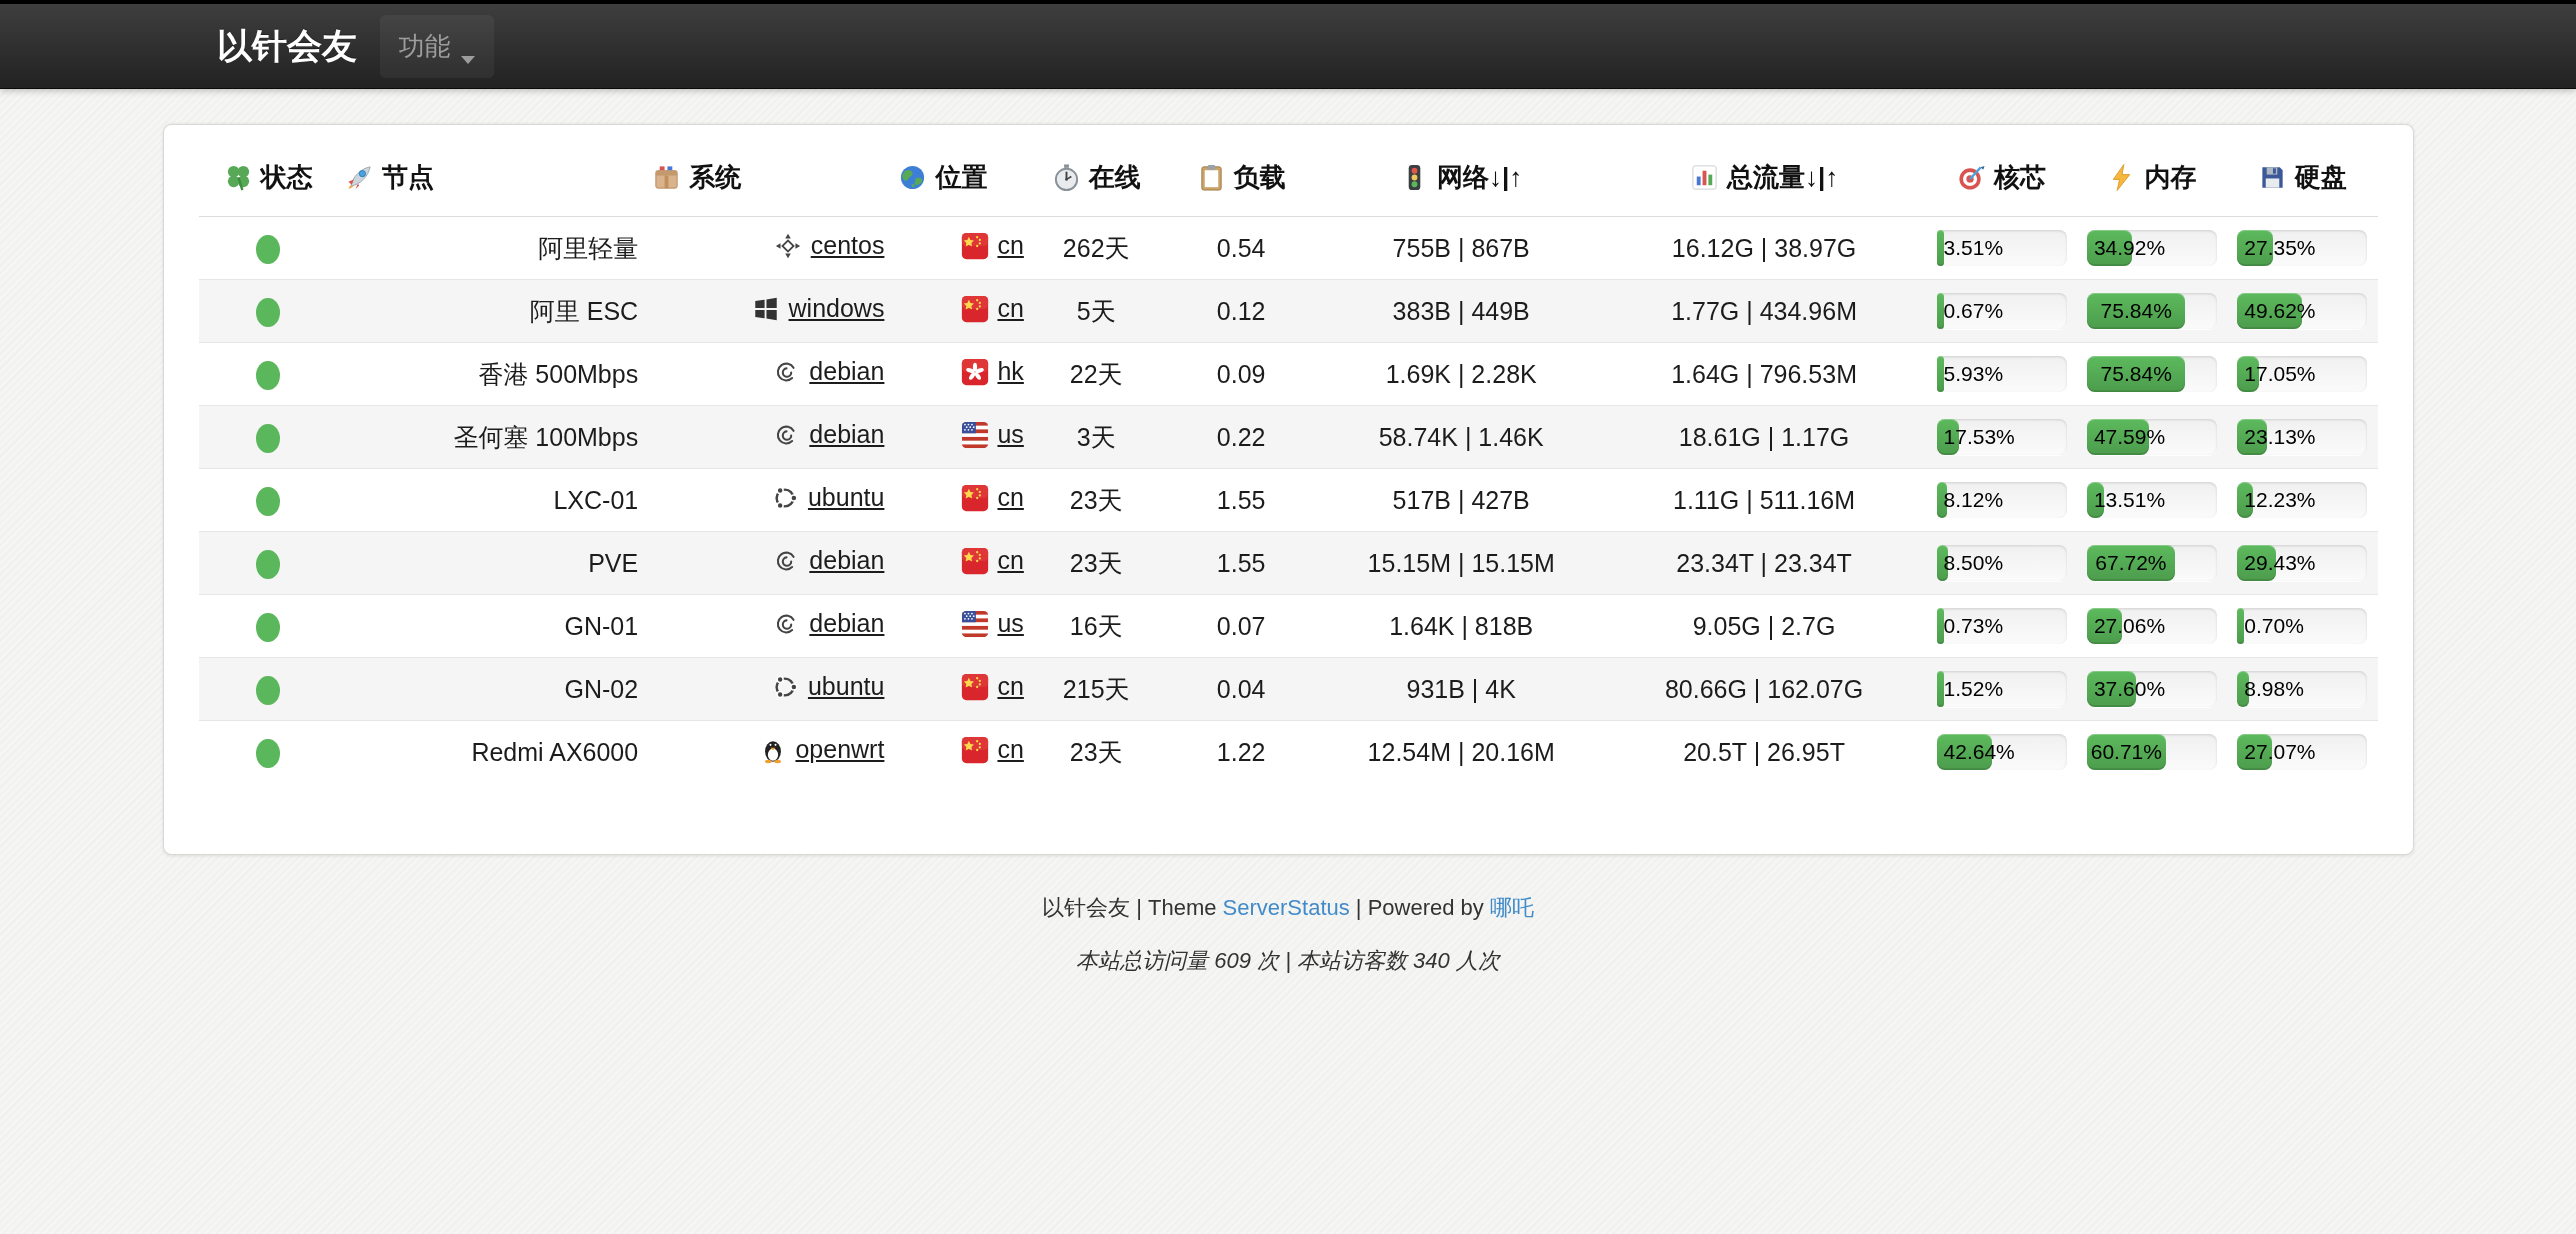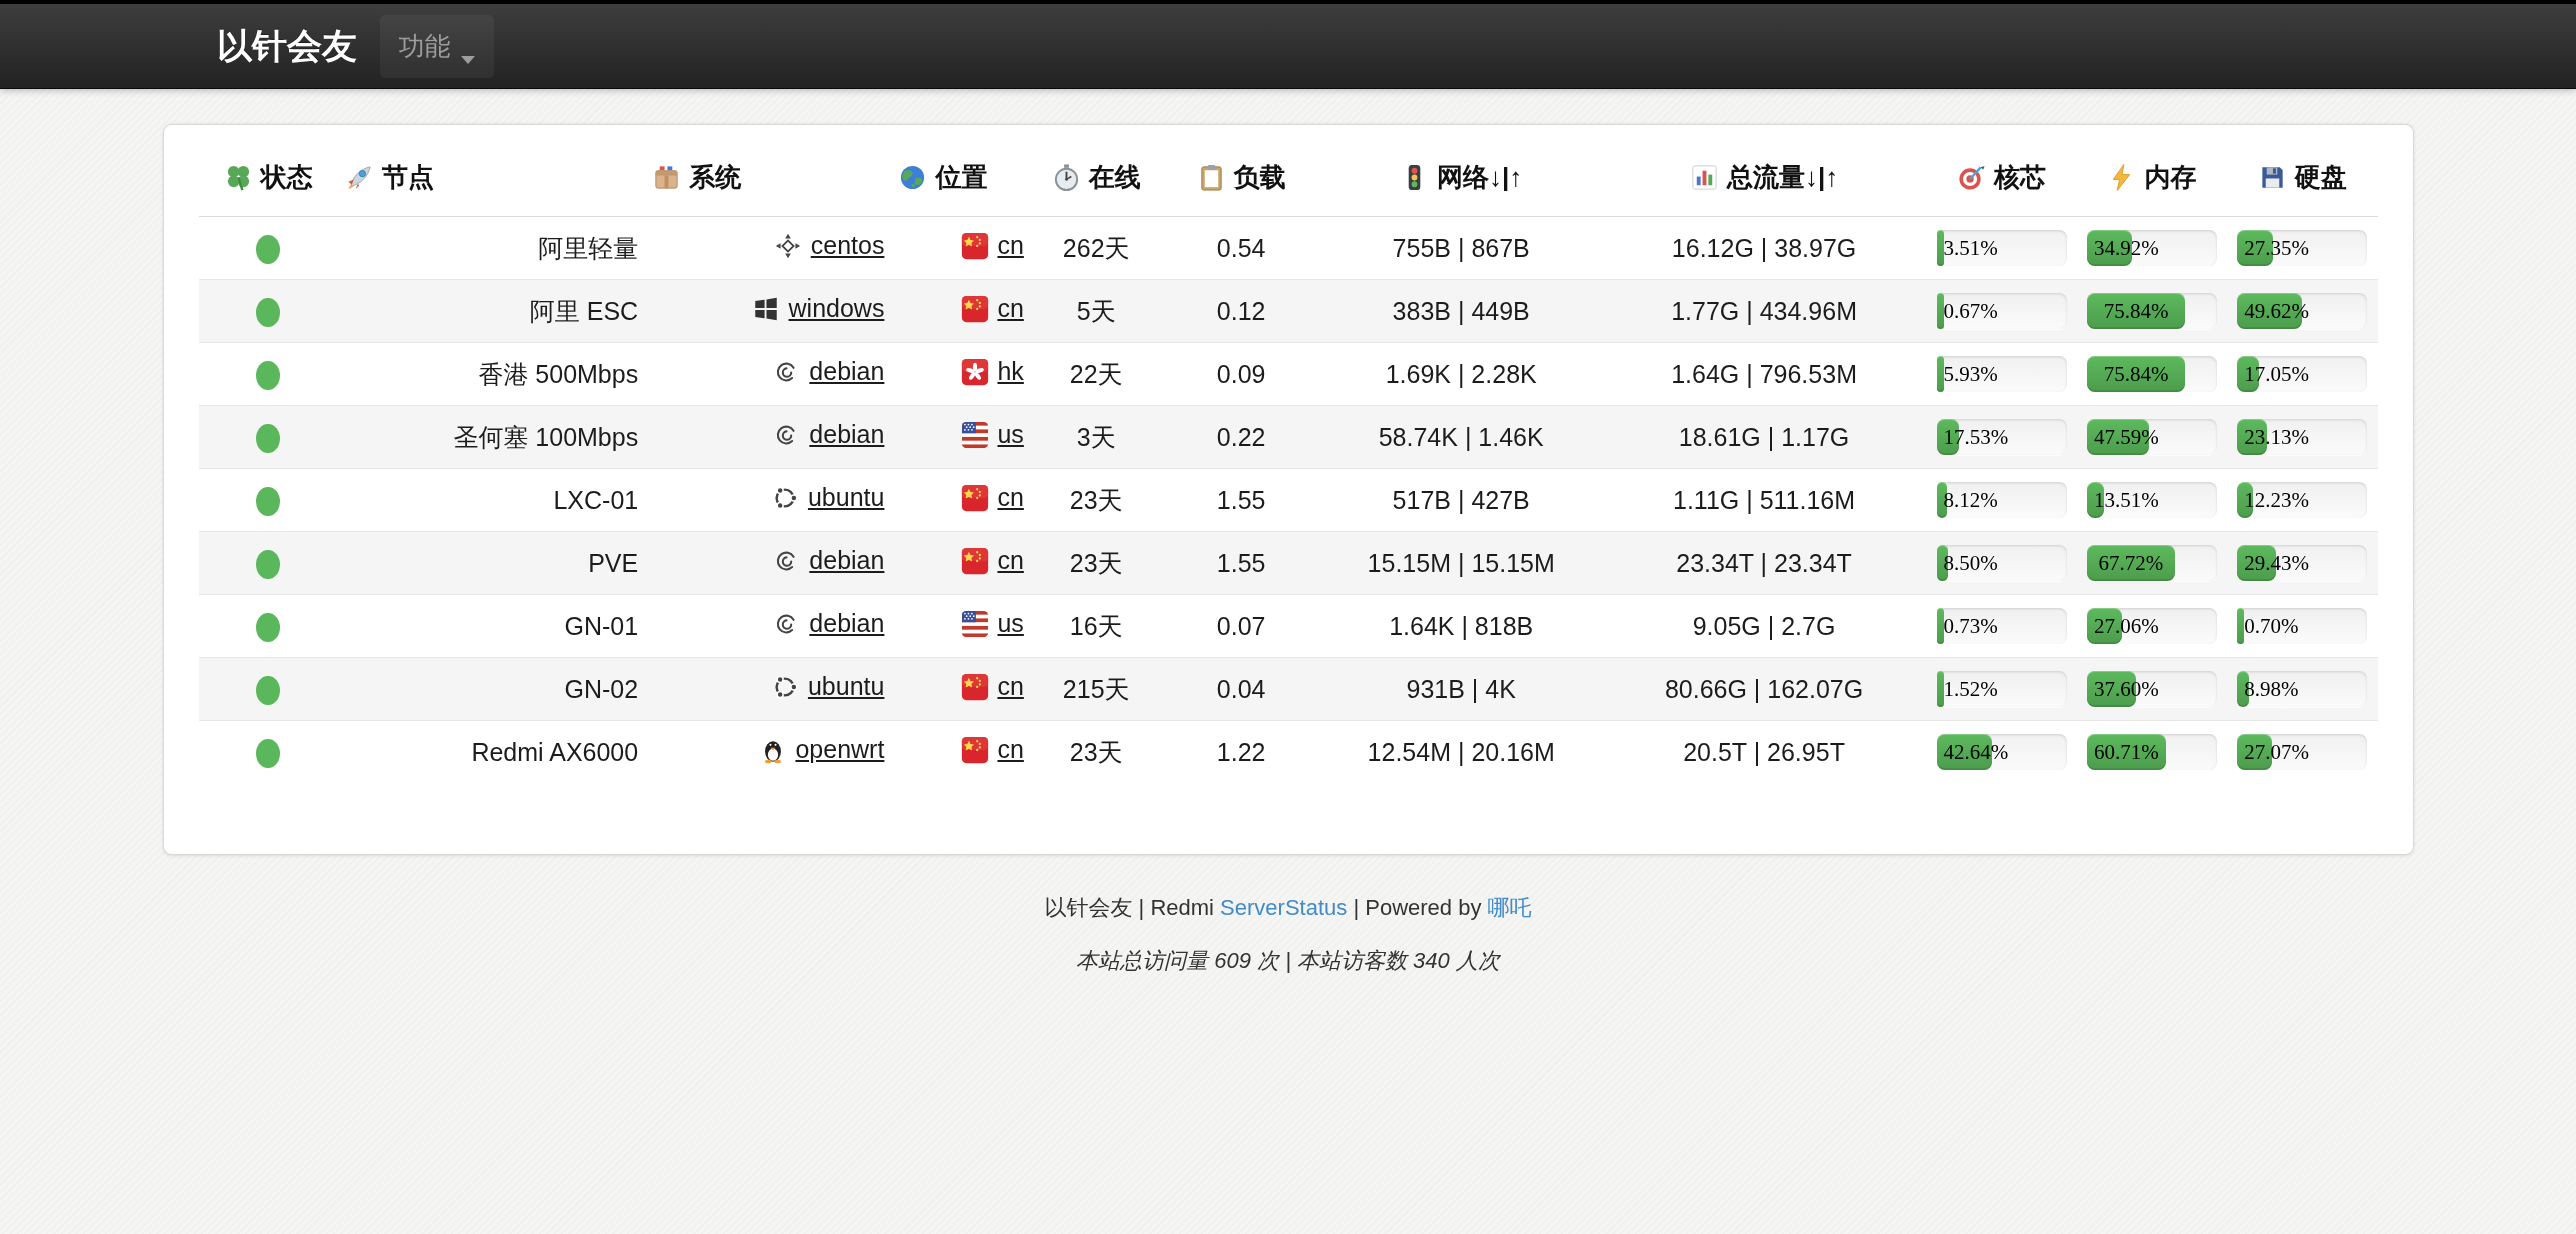--- a/index.html
+++ b/index.html
@@ -95,21 +95,20 @@
   .hdr-icon svg { width: 29px; height: 29px; }
   .os-wrap { display: inline-flex; align-items: center; gap: 8.7px; text-decoration: underline; }
 
   
   .progress {
     position: relative; width: 130px; height: 36px;
     margin: 13px auto;
     background: linear-gradient(#f0f0f0, #fbfbfb);
     border-radius: 7.8px;
     box-shadow: inset 0 0.9px 2.6px rgba(0,0,0,0.14), 0 0.9px 0 rgba(255,255,255,0.9);
-    font-family: Liberation Serif, serif;
   }
   .progress-fill {
     position: absolute; left: 0; top: 0; bottom: 0;
     min-width: 7px; border-radius: 7.8px;
     background: linear-gradient(#5dba5d, #4c9c4c);
     box-shadow: inset 0 -1.7px 0 rgba(0,0,0,0.12), inset 0 0.9px 0 rgba(255,255,255,0.25);
   }
   .progress-label {
     position: absolute; top: 0; left: 7px; height: 36px;
     line-height: 36px; font-size: 21px; color: #000; white-space: nowrap;
@@ -789,17 +788,17 @@
               <span class="progress-label">27.07%</span>
             </div>
           </td>
   </tr>
 </tbody>
   </table>
 </div>
 
 <div class="footer">
   <div class="footer-line1">
-    <span>以针会友</span><span> | Redmi </span><a class="flink">ServerStatus</a><span> | Powered by </span><a class="flink">哪吒</a>
+    <span>以针会友</span><span> | Theme </span><a class="flink">ServerStatus</a><span> | Powered by </span><a class="flink">哪吒</a>
   </div>
   <div class="footer-line2">本站总访问量 609 次 | 本站访客数 340 人次</div>
 </div>
 
 
 </body></html>

